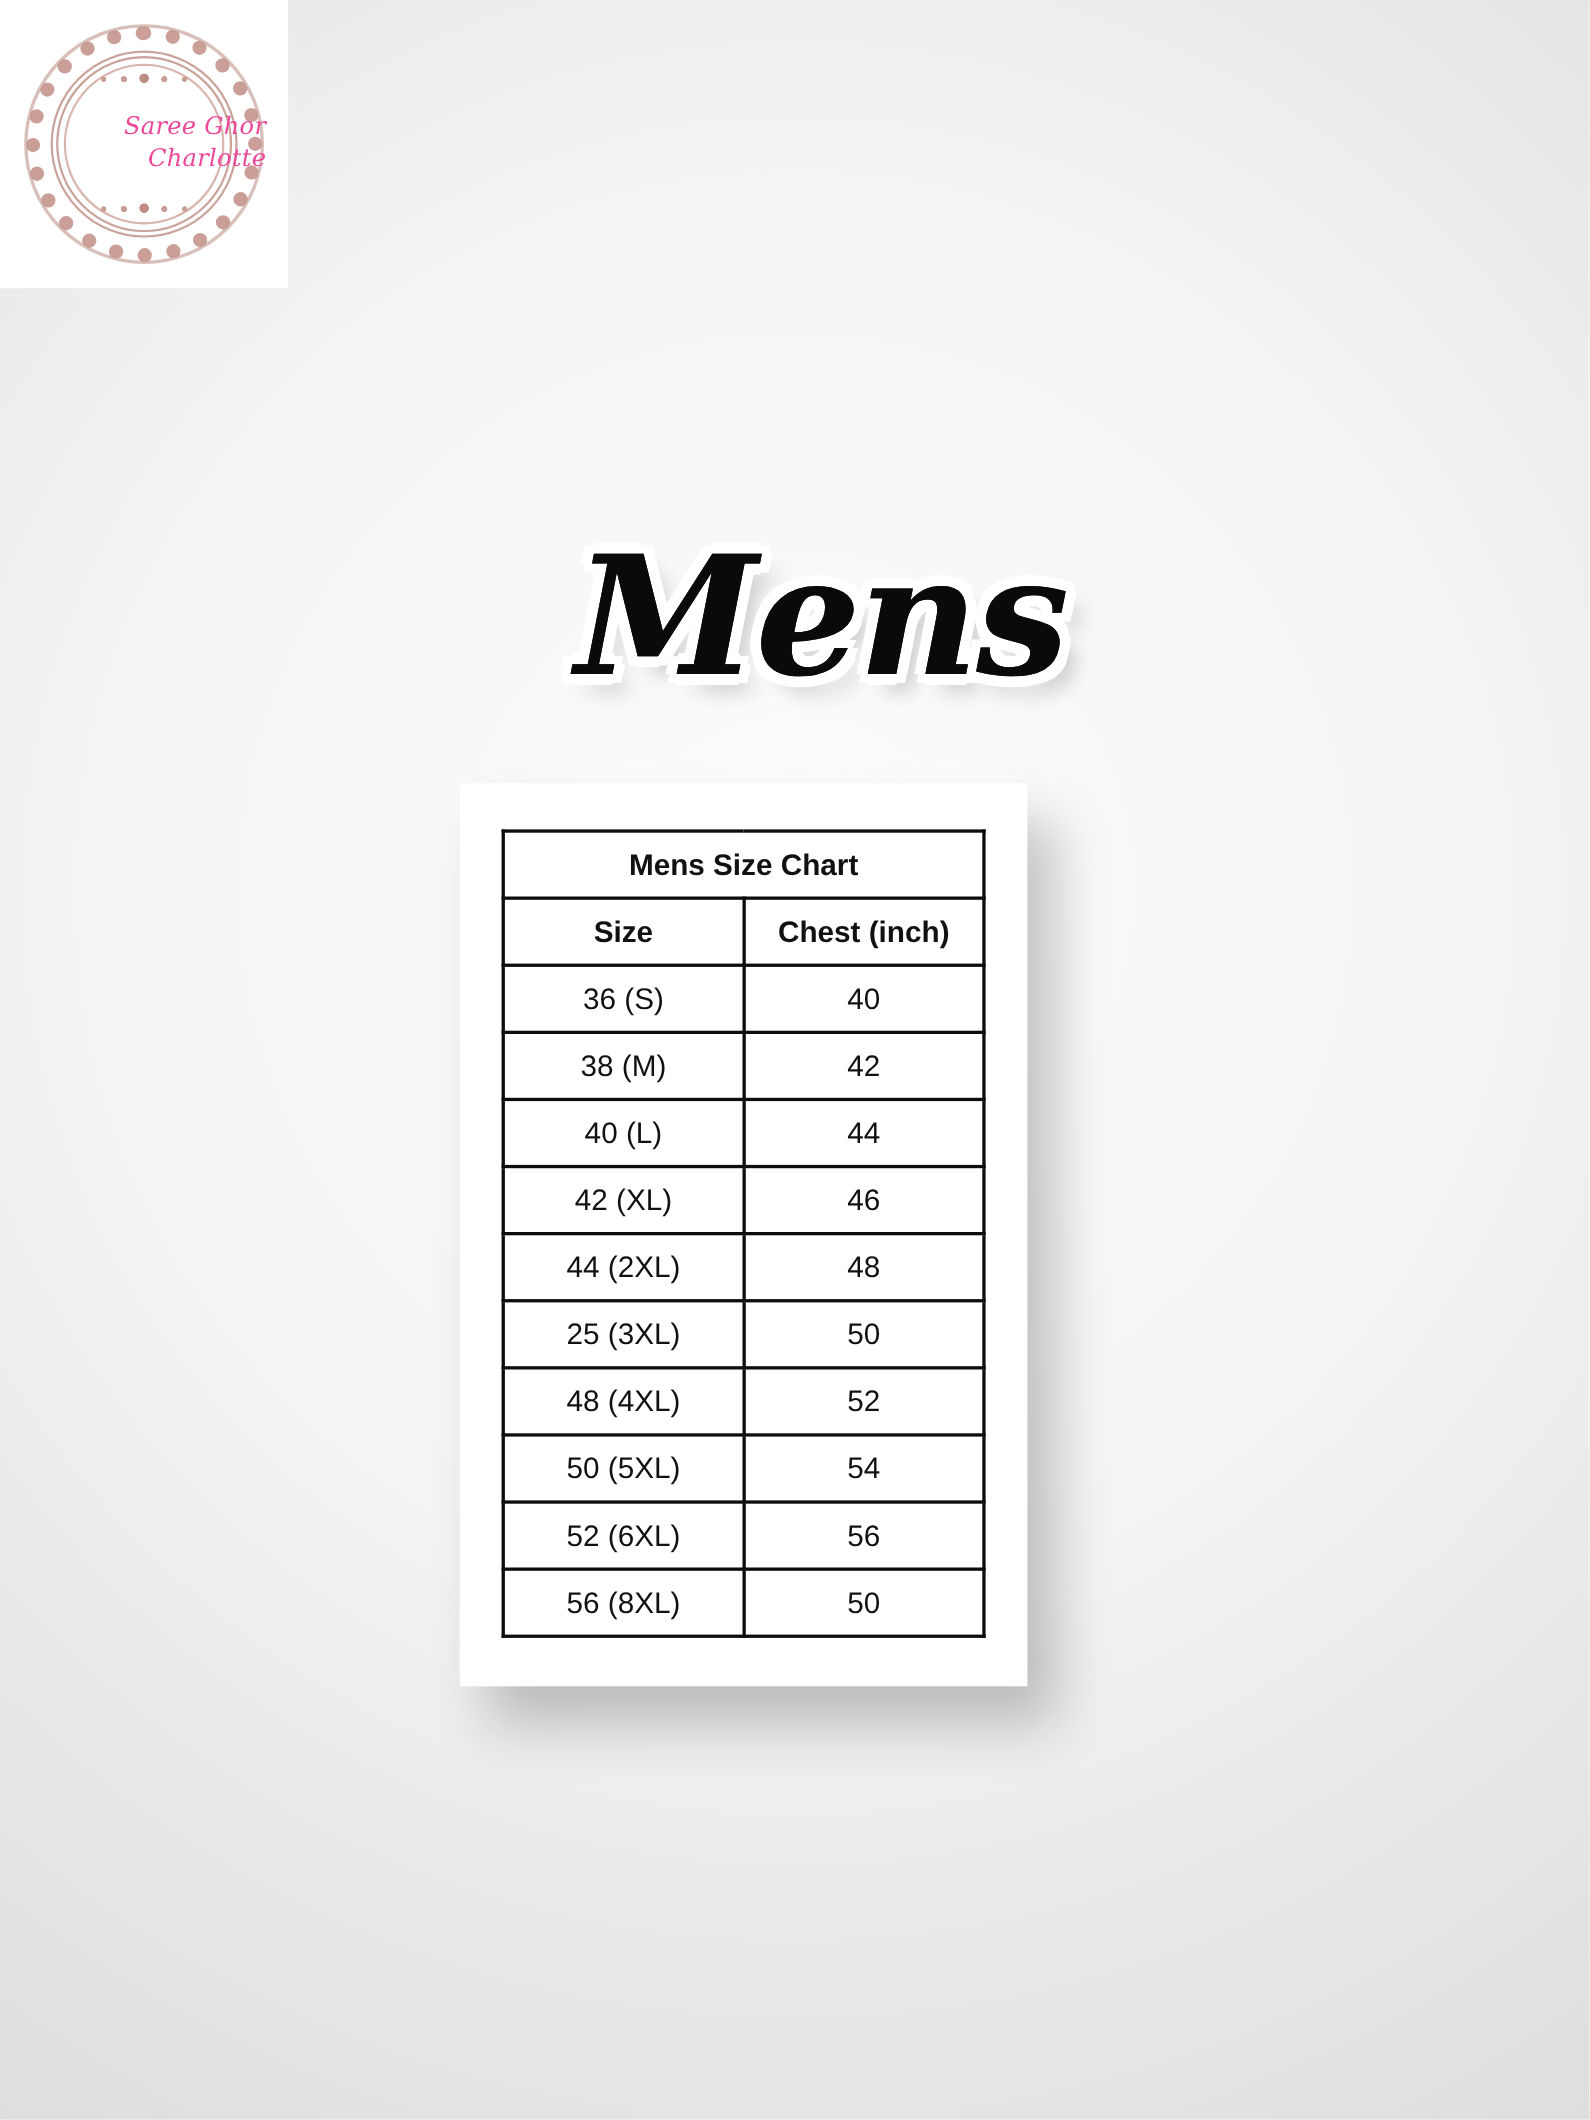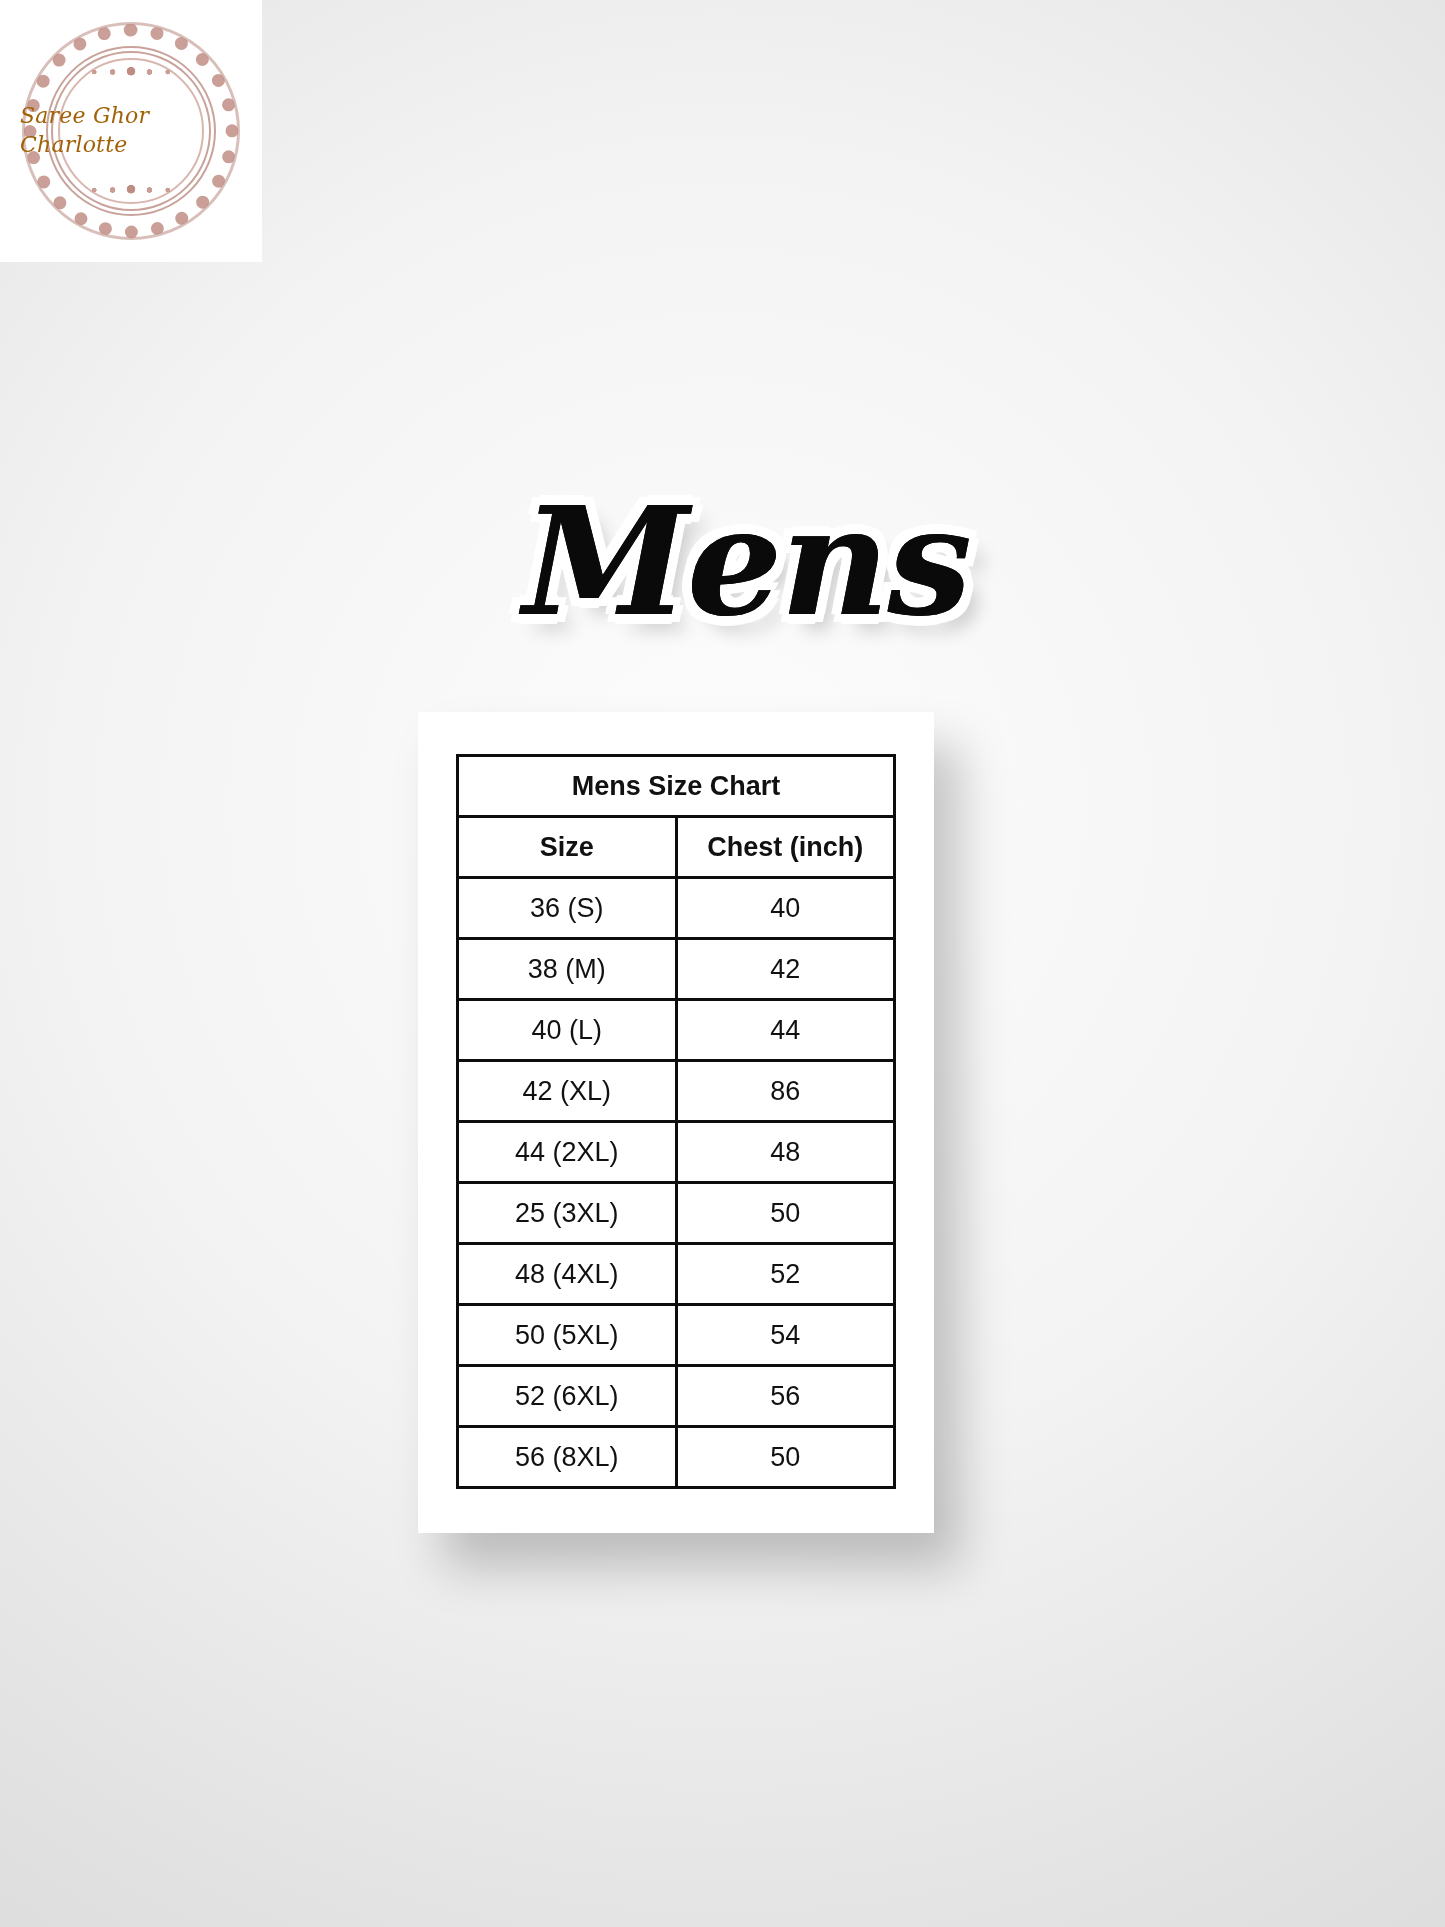--- a/index.html
+++ b/index.html
@@ -72,27 +72,27 @@
       radial-gradient(circle at 70% 50%, #c99c94 0 2.6px, transparent 3px),
       radial-gradient(circle at 90% 50%, #c99c94 0 2.2px, transparent 2.6px);
   }
   .orn-top { top: 44px; }
   .orn-bottom { bottom: 44px; }
   .logo-text {
     position: absolute;
     inset: 0;
     display: flex;
     flex-direction: column;
-    align-items: flex-start;
+    align-items: flex-end;
     justify-content: center;
     gap: 2px;
     font-family: "DejaVu Serif", serif;
     font-style: italic;
     font-size: 22px;
-    color: #a16207;
+    color: #ec4899;
     line-height: 1.22;
     letter-spacing: .2px;
   }
 
   
   .title-wrap {
     position: absolute;
     left: 0;
     right: 0;
     top: 480px;
@@ -196,21 +196,21 @@
       <tr>
         <td>38 (M)</td>
         <td>42</td>
       </tr>
       <tr>
         <td>40 (L)</td>
         <td>44</td>
       </tr>
       <tr>
         <td>42 (XL)</td>
-        <td>86</td>
+        <td>46</td>
       </tr>
       <tr>
         <td>44 (2XL)</td>
         <td>48</td>
       </tr>
       <tr>
         <td>25 (3XL)</td>
         <td>50</td>
       </tr>
       <tr>

